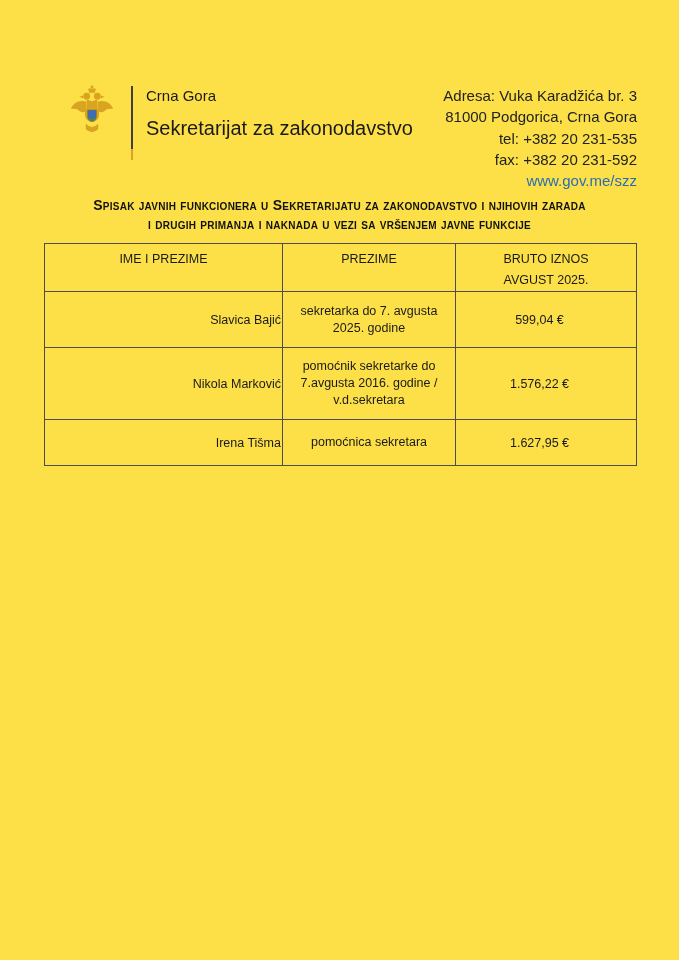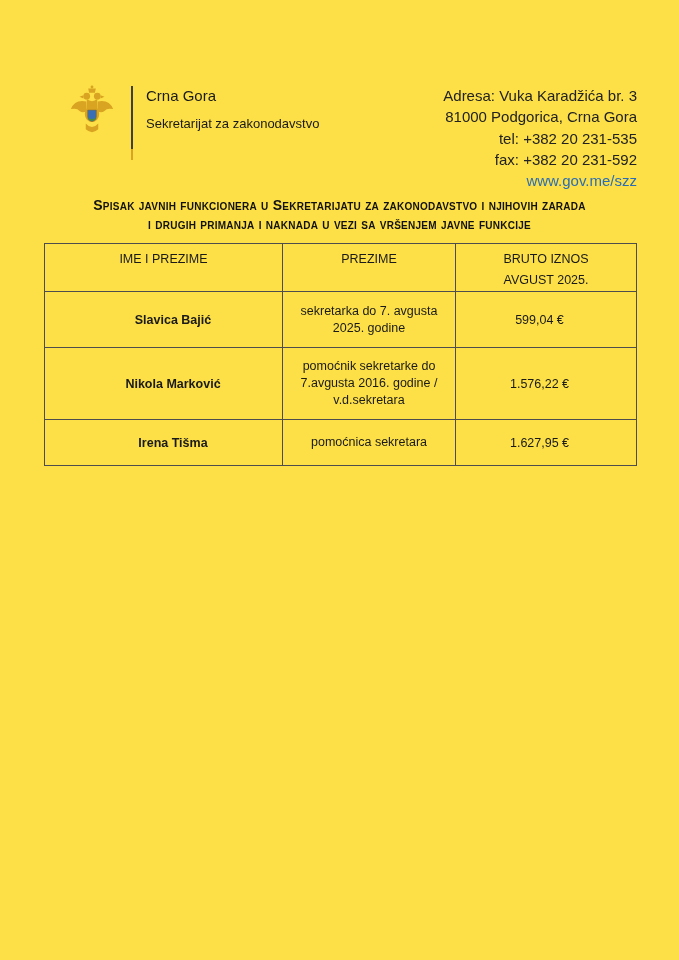--- a/index.html
+++ b/index.html
@@ -27,21 +27,21 @@
   .head-divider{
     width:2px;height:74px;background:#3f3f3f;
     margin:2px 13px 0 15px;position:relative;flex:0 0 auto;
   }
   .head-divider::after{
     content:"";position:absolute;left:0;bottom:0;width:2px;height:11px;
     background:var(--crest_gold);
   }
   .org-block{padding-top:3px;}
   .org-country{font-size:15px;line-height:1.2;margin-bottom:11px;}
-  .org-name{font-size:13px;line-height:1.2;}
+  .org-name{font-size:20px;line-height:1.2;}
   .address-block{
     margin-left:auto;text-align:right;
     font-size:15px;line-height:1.42;padding-top:1px;color:#222;
   }
   .website-link{color:var(--link);text-decoration:none;cursor:pointer;}
 
   
   .doc-title{
     position:absolute;top:196px;left:40px;right:40px;
     text-align:center;font-weight:bold;
@@ -59,21 +59,21 @@
   .salary-table th,.salary-table td{border:1px solid var(--border);}
   .salary-table col.c1{width:238px;}
   .salary-table col.c2{width:173px;}
   .salary-table col.c3{width:181px;}
   .salary-table th{
     font-weight:normal;text-align:center;vertical-align:top;
     padding-top:8px;height:48px;font-size:12.5px;
   }
   .hdr-line2{margin-top:7px;}
   .salary-table td{vertical-align:middle;}
-  td.cell-name{text-align:center;padding-left:20px;font-weight:bold;}
+  td.cell-name{text-align:right;padding-left:20px;}
   td.cell-role{text-align:center;padding:6px 8px;line-height:1.35;}
   td.cell-amount{text-align:center;padding-right:14px;}
   tr.r1 td{height:56px;}
   tr.r2 td{height:72px;}
   tr.r3 td{height:46px;}
   tr.r4 td{height:42px;}
 </style>
 </head>
 <body>
 

